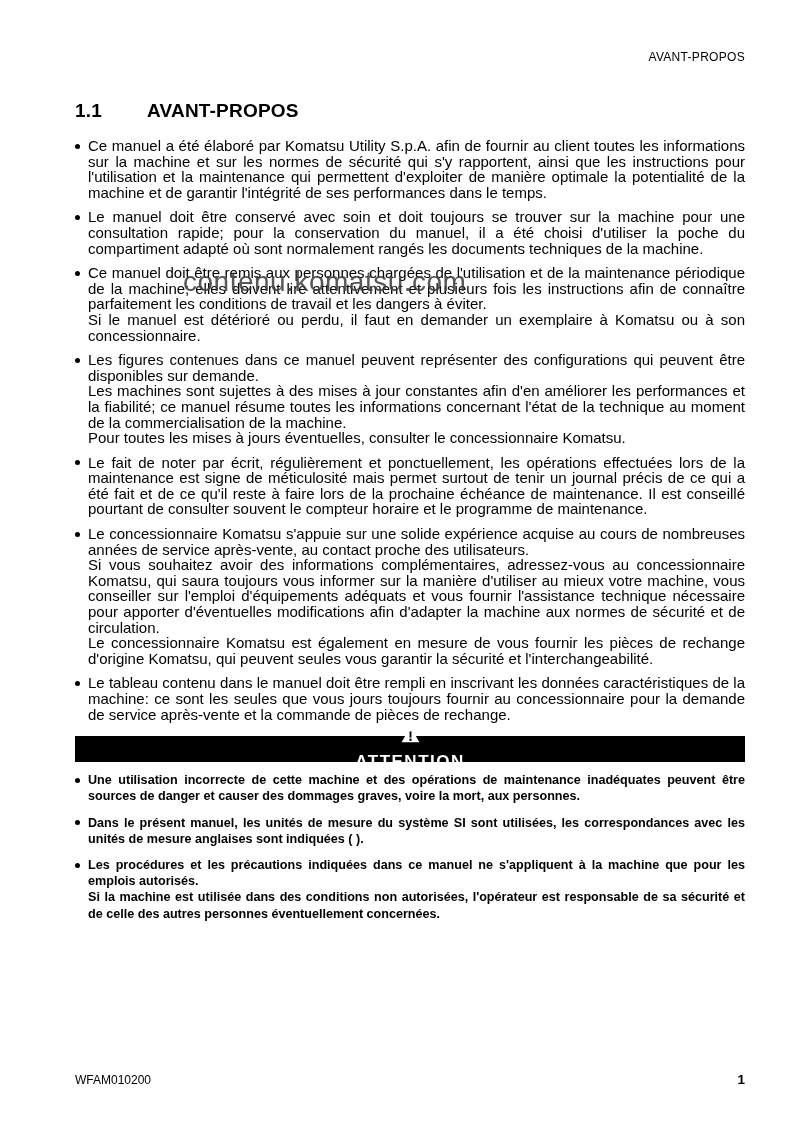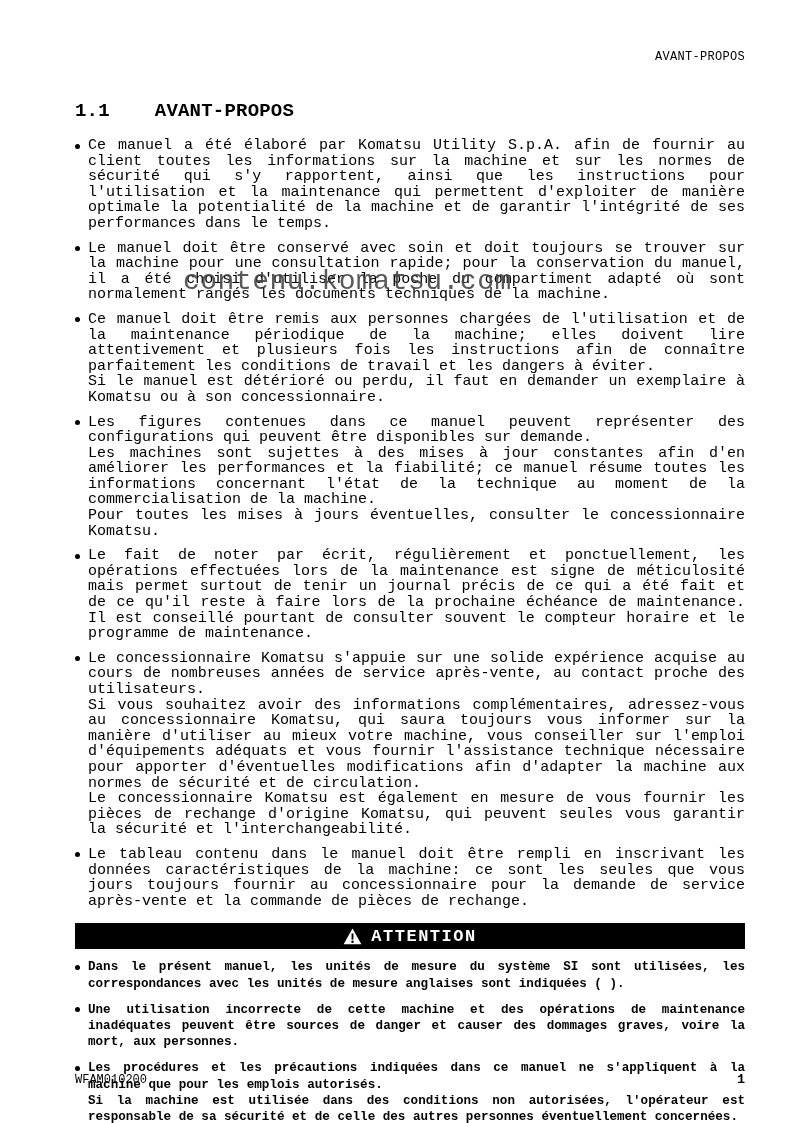--- a/index.html
+++ b/index.html
@@ -1,21 +1,21 @@
 <!DOCTYPE html>
 <html><head>
 <meta charset="utf-8">
 <style>
   html, body { margin: 0; padding: 0; background: #ffffff; }
   .page {
     position: relative;
     width: 793px;
     height: 1123px;
     background: #ffffff;
-    font-family: Liberation Mono, monospace;
+    font-family: Liberation Sans, sans-serif;
     color: #000000;
     overflow: hidden;
     margin: 0 auto;
   }
   .running-header {
     position: absolute;
     top: 50px;
     right: 48px;
     font-size: 12px;
     letter-spacing: 0.3px;
@@ -60,20 +60,21 @@
     height: 26px;
     background: #000000;
     color: #ffffff;
     display: flex;
     align-items: center;
     justify-content: center;
     gap: 9px;
     font-size: 17px;
     font-weight: bold;
     letter-spacing: 1.5px;
+    flex-direction: column;
   }
   .warn-icon { display: inline-flex; width: 19px; height: 17px; }
   .warn-icon svg { width: 100%; height: 100%; }
   ul.bullet-list.warning li {
     font-weight: bold;
     font-size: 12.6px;
     line-height: 16.2px;
     margin-bottom: 10px;
   }
   .watermark {
@@ -135,22 +136,22 @@
         <svg viewBox="0 0 24 22" xmlns="http://www.w3.org/2000/svg" aria-hidden="true">
           <path d="M12 0.5 L23.5 21 H0.5 Z" fill="#ffffff"></path>
           <rect x="10.8" y="7" width="2.4" height="8" fill="#000000"></rect>
           <circle cx="12" cy="17.8" r="1.6" fill="#000000"></circle>
         </svg>
       </span>
       <span>ATTENTION</span>
     </div>
 
     <ul class="bullet-list warning">
+      <li>Une utilisation incorrecte de cette machine et des opérations de maintenance inadéquates peuvent être sources de danger et causer des dommages graves, voire la mort, aux personnes.</li>
       <li>Dans le présent manuel, les unités de mesure du système SI sont utilisées, les correspondances avec les unités de mesure anglaises sont indiquées ( ).</li>
-      <li>Une utilisation incorrecte de cette machine et des opérations de maintenance inadéquates peuvent être sources de danger et causer des dommages graves, voire la mort, aux personnes.</li>
       <li>Les procédures et les précautions indiquées dans ce manuel ne s'appliquent à la machine que pour les emplois autorisés.
 Si la machine est utilisée dans des conditions non autorisées, l'opérateur est responsable de sa sécurité et de celle des autres personnes éventuellement concernées.</li>
     </ul>
 
   </div>
 
   <div class="page-footer">
     <span class="footer-code">WFAM010200</span>
     <span class="footer-page">1</span>
   </div>

